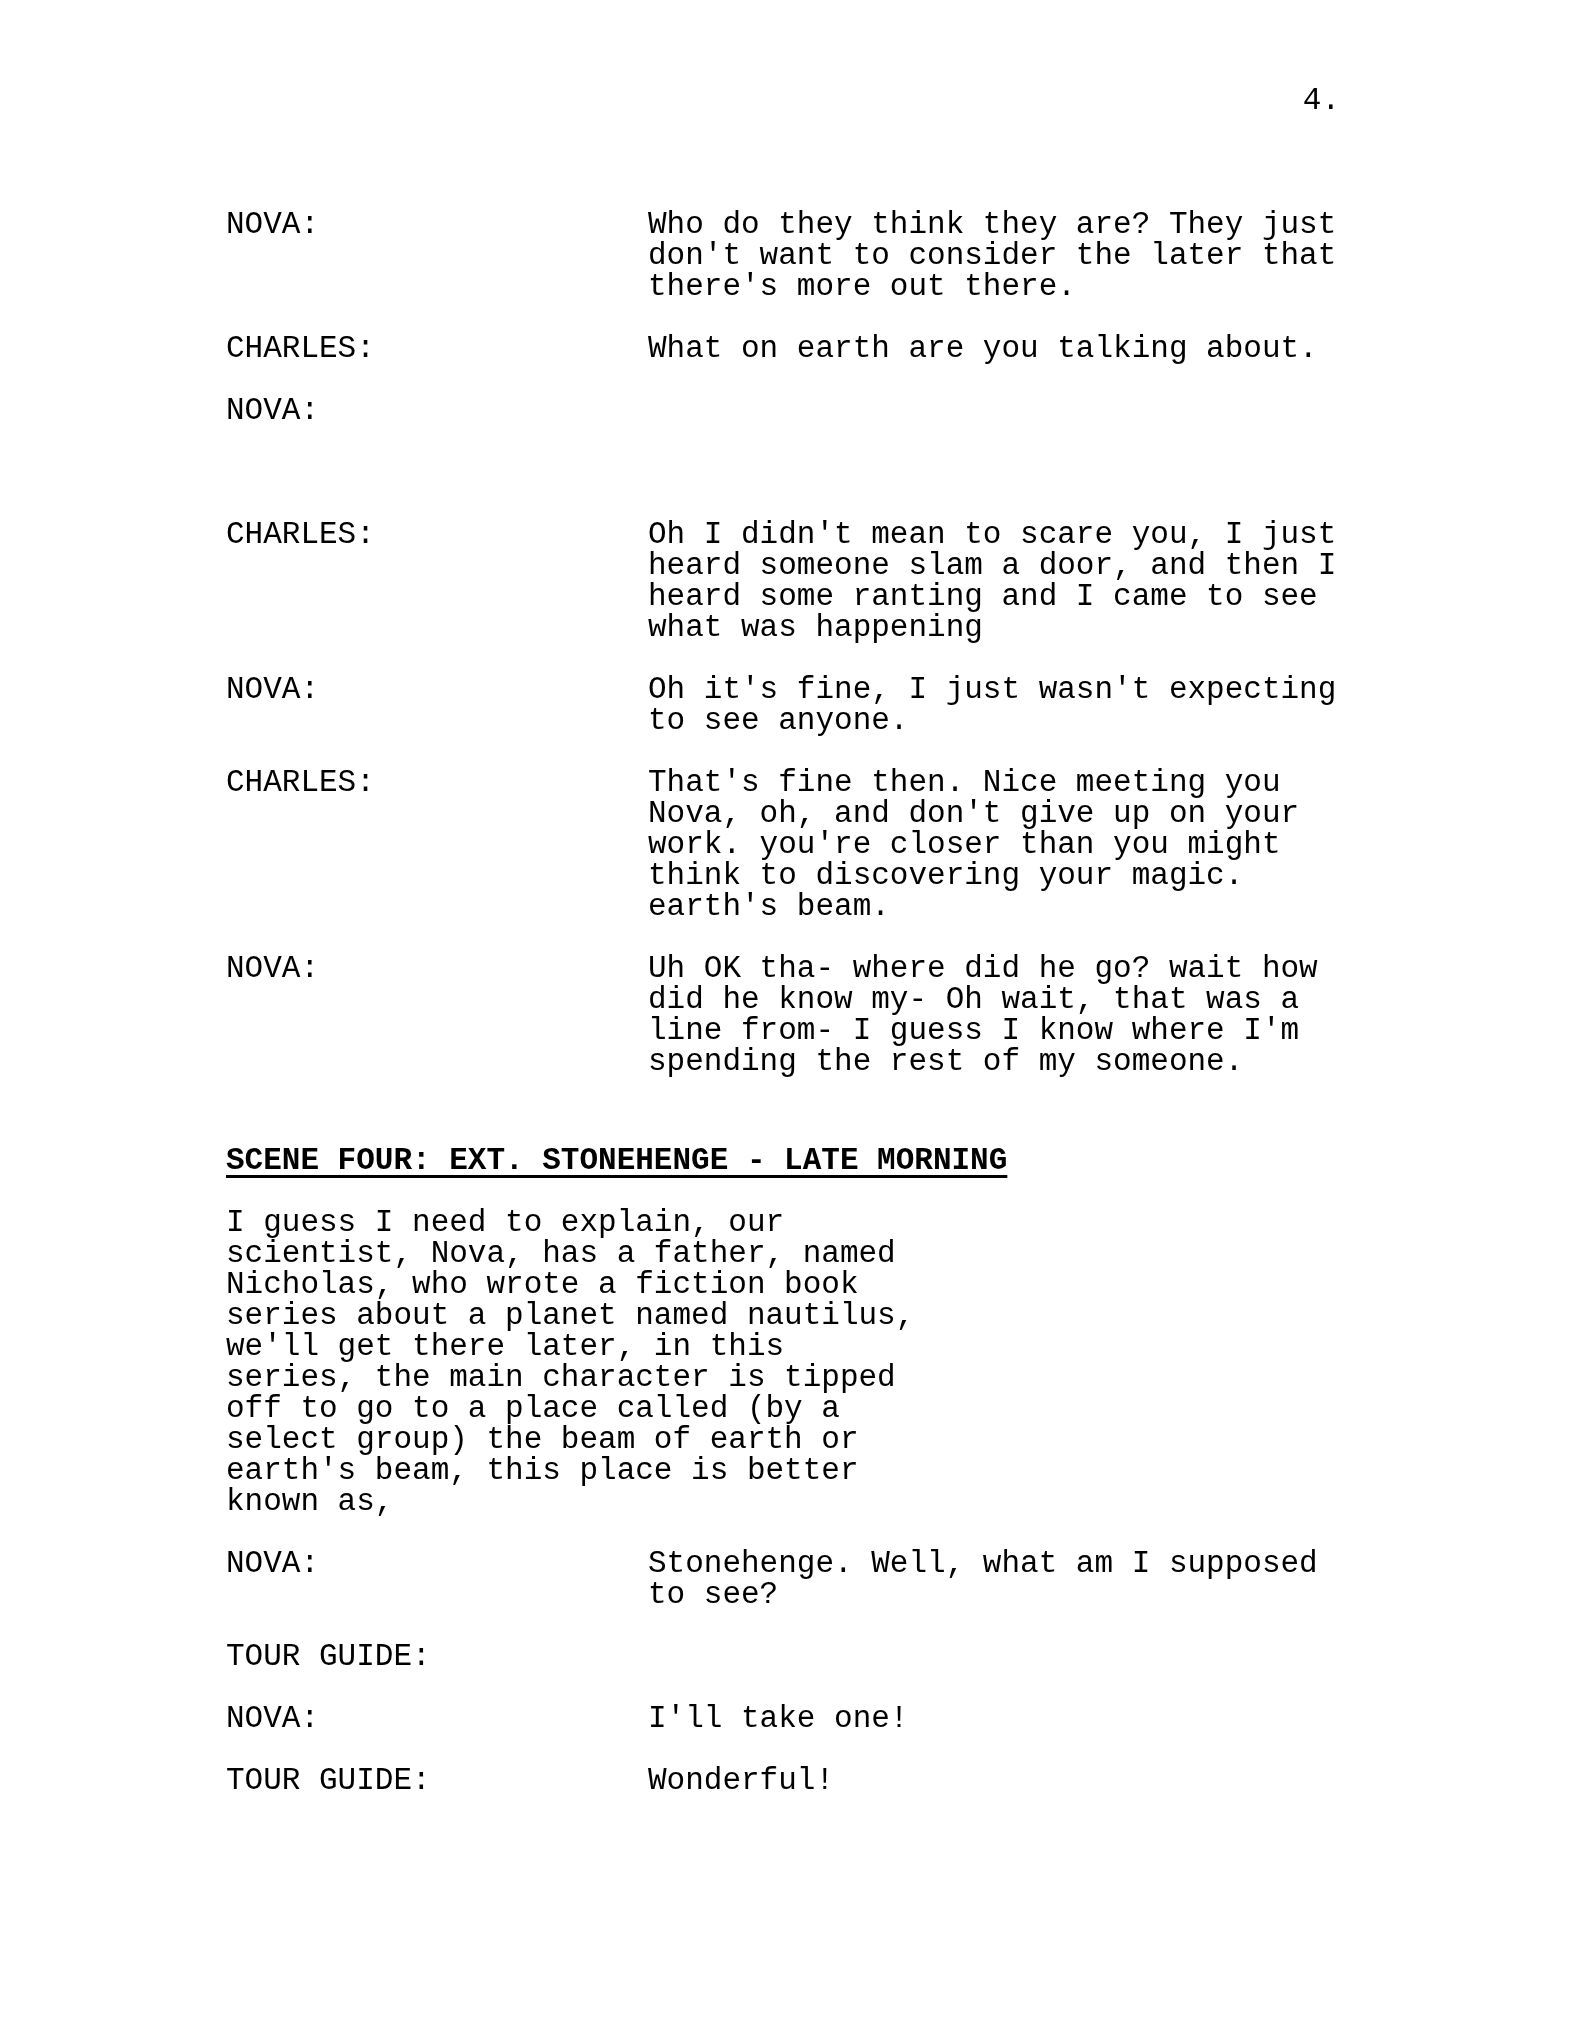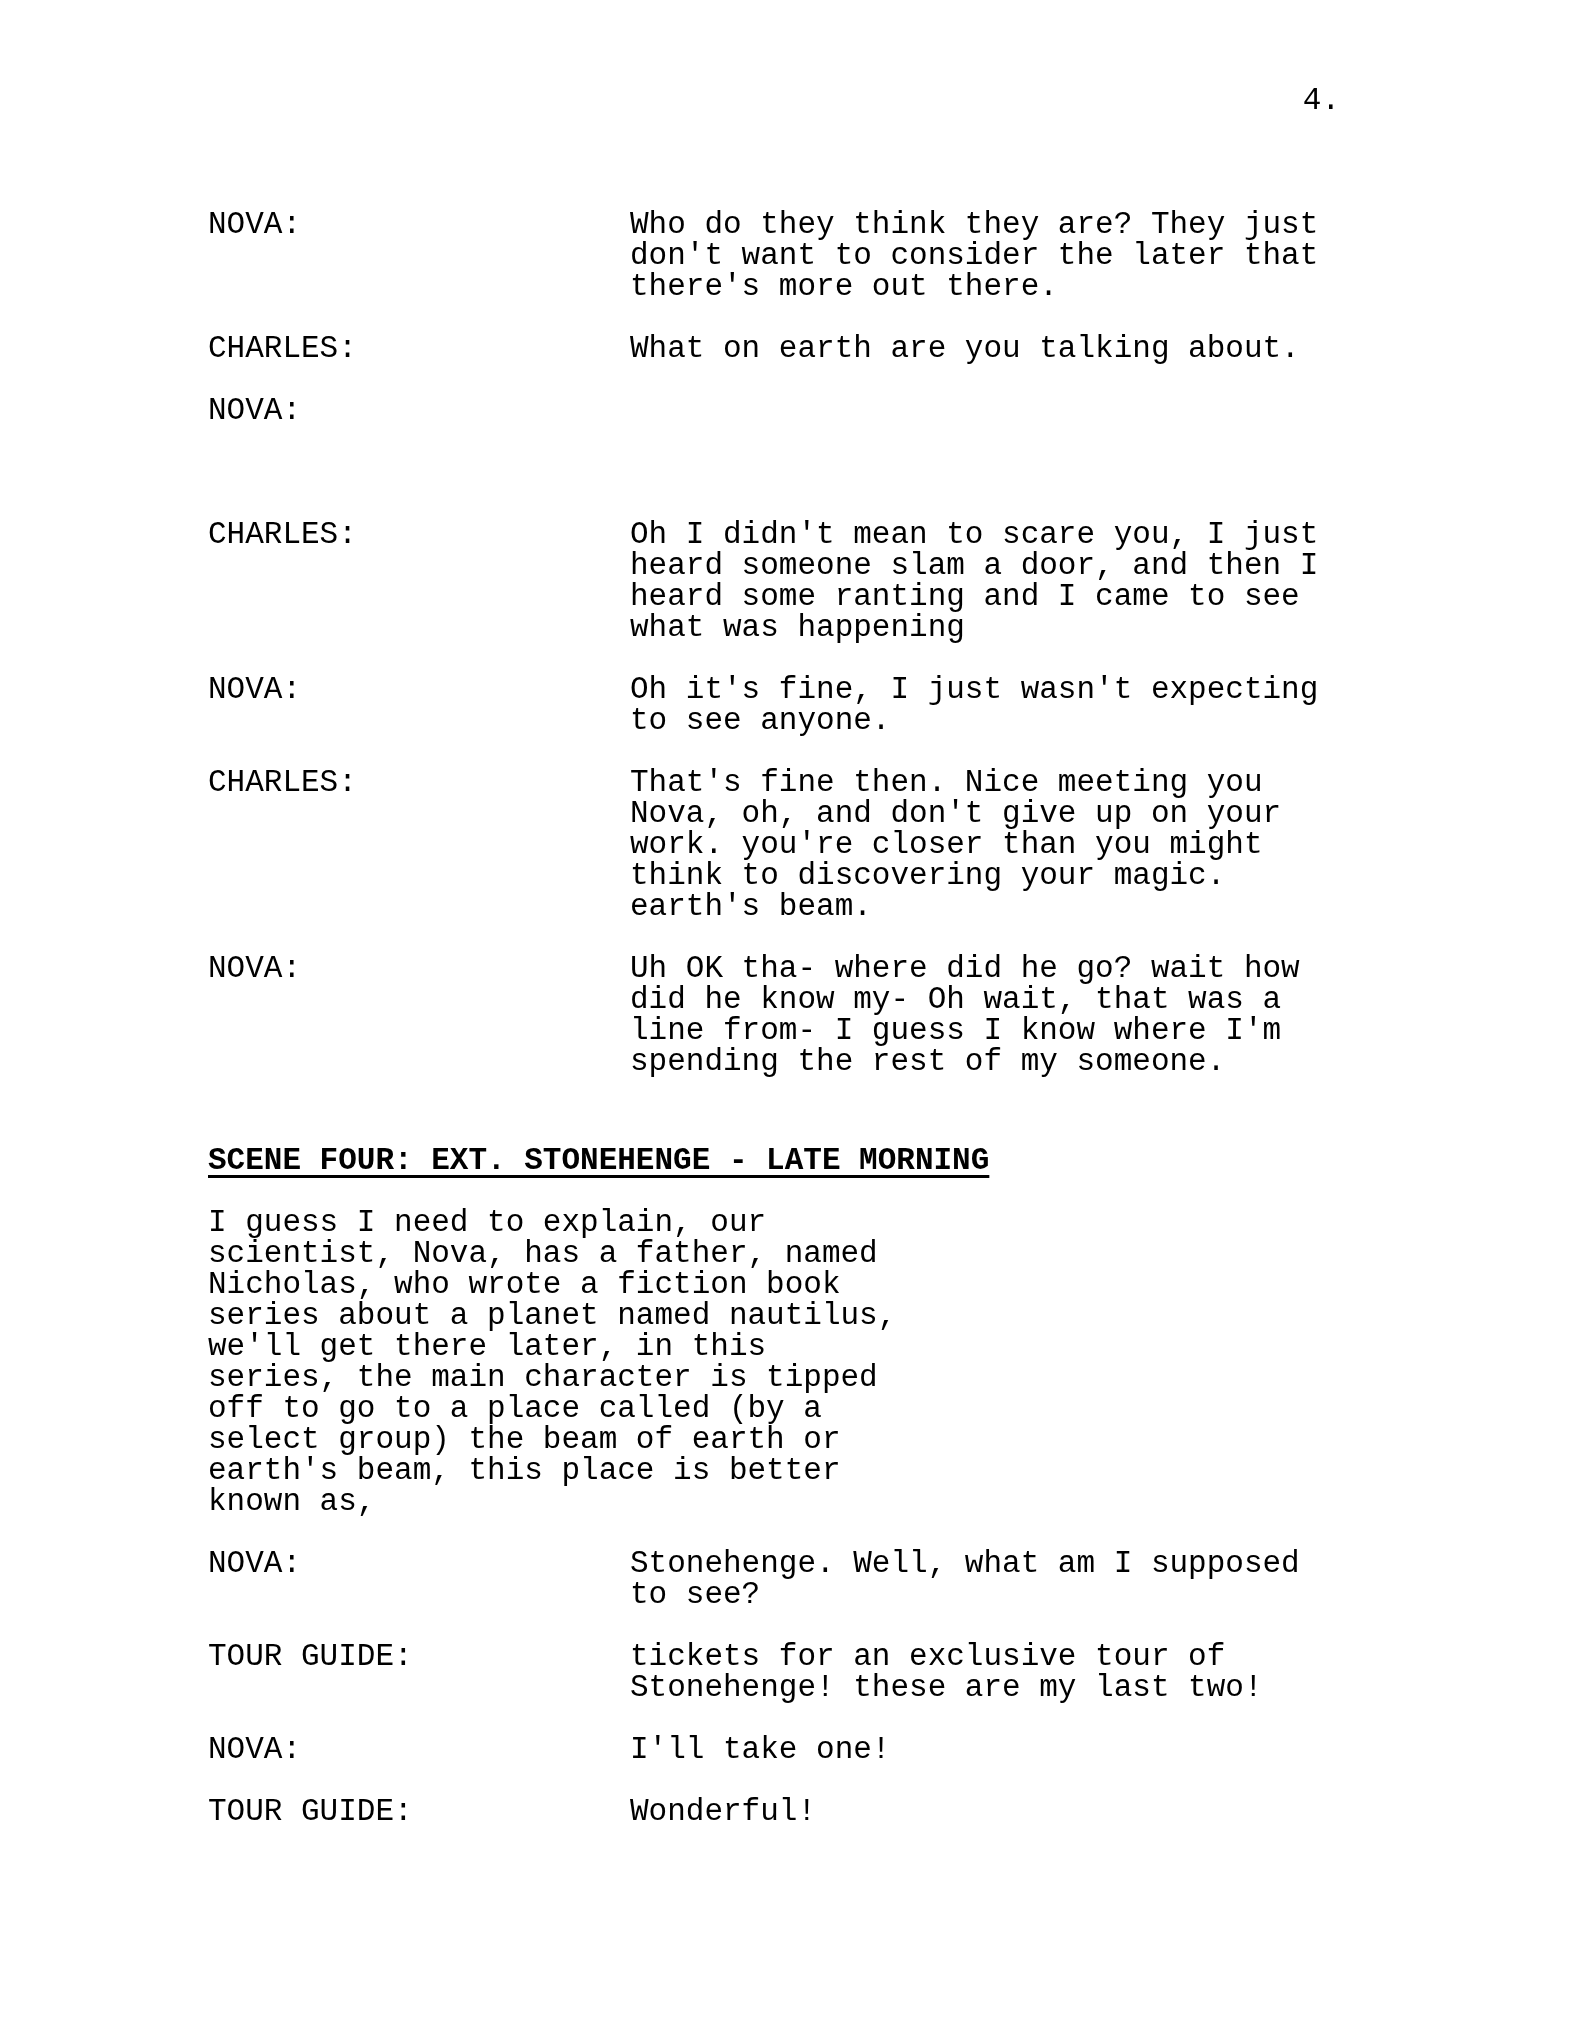--- a/index.html
+++ b/index.html
@@ -21,21 +21,21 @@
   .page-number {
     position: absolute;
     top: 85px;
     left: 0;
     width: 1340px;
     text-align: right;
   }
   .content {
     position: absolute;
     top: 209px;
-    left: 208px;
+    left: 226px;
     width: 1160px;
   }
   .block {
     display: flex;
     align-items: flex-start;
     margin-top: 31px;
   }
   .block:first-child {
     margin-top: 0;
   }
@@ -124,22 +124,20 @@
 earth's beam, this place is better
 known as,</div>
       </div>
       <div class="block">
         <div class="char">NOVA:</div>
         <div class="speech">Stonehenge. Well, what am I supposed
 to see?</div>
       </div>
       <div class="block">
         <div class="char">TOUR GUIDE:</div>
-        <div class="speech">tickets for an exclusive tour of
-Stonehenge! these are my last two!</div>
       </div>
       <div class="block">
         <div class="char">NOVA:</div>
         <div class="speech">I'll take one!</div>
       </div>
       <div class="block">
         <div class="char">TOUR GUIDE:</div>
         <div class="speech">Wonderful!</div>
       </div>
     </main>

